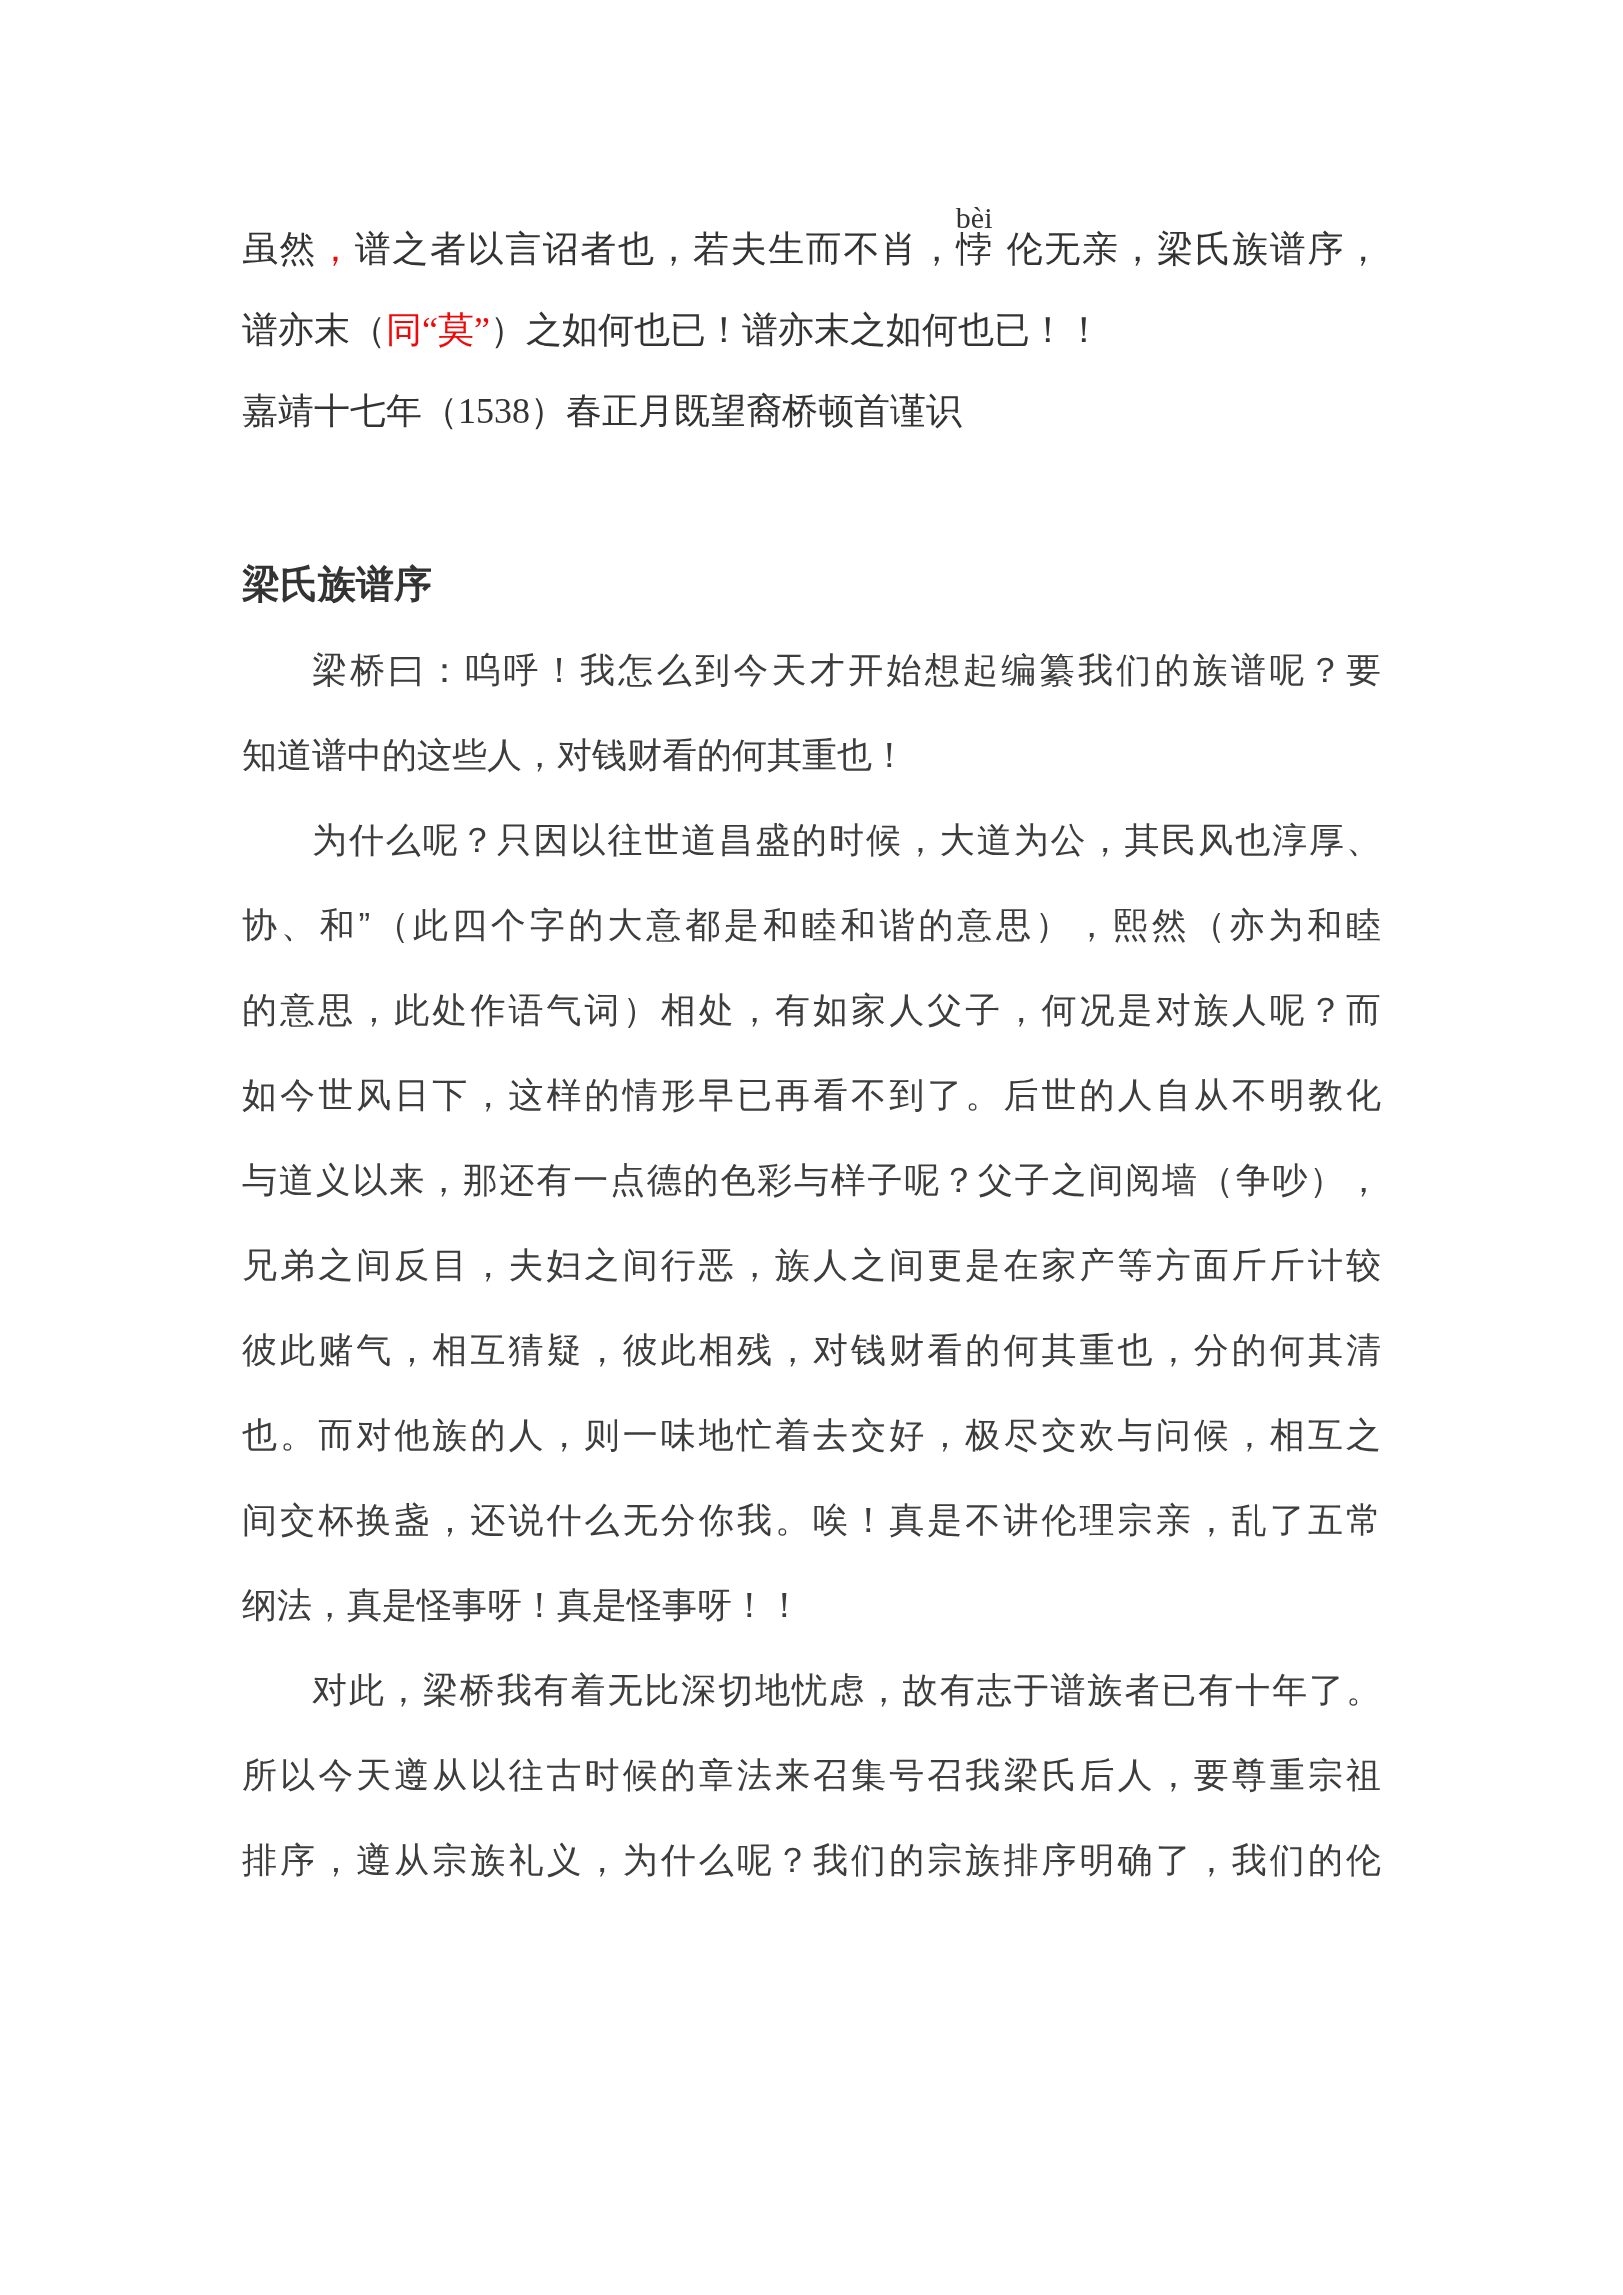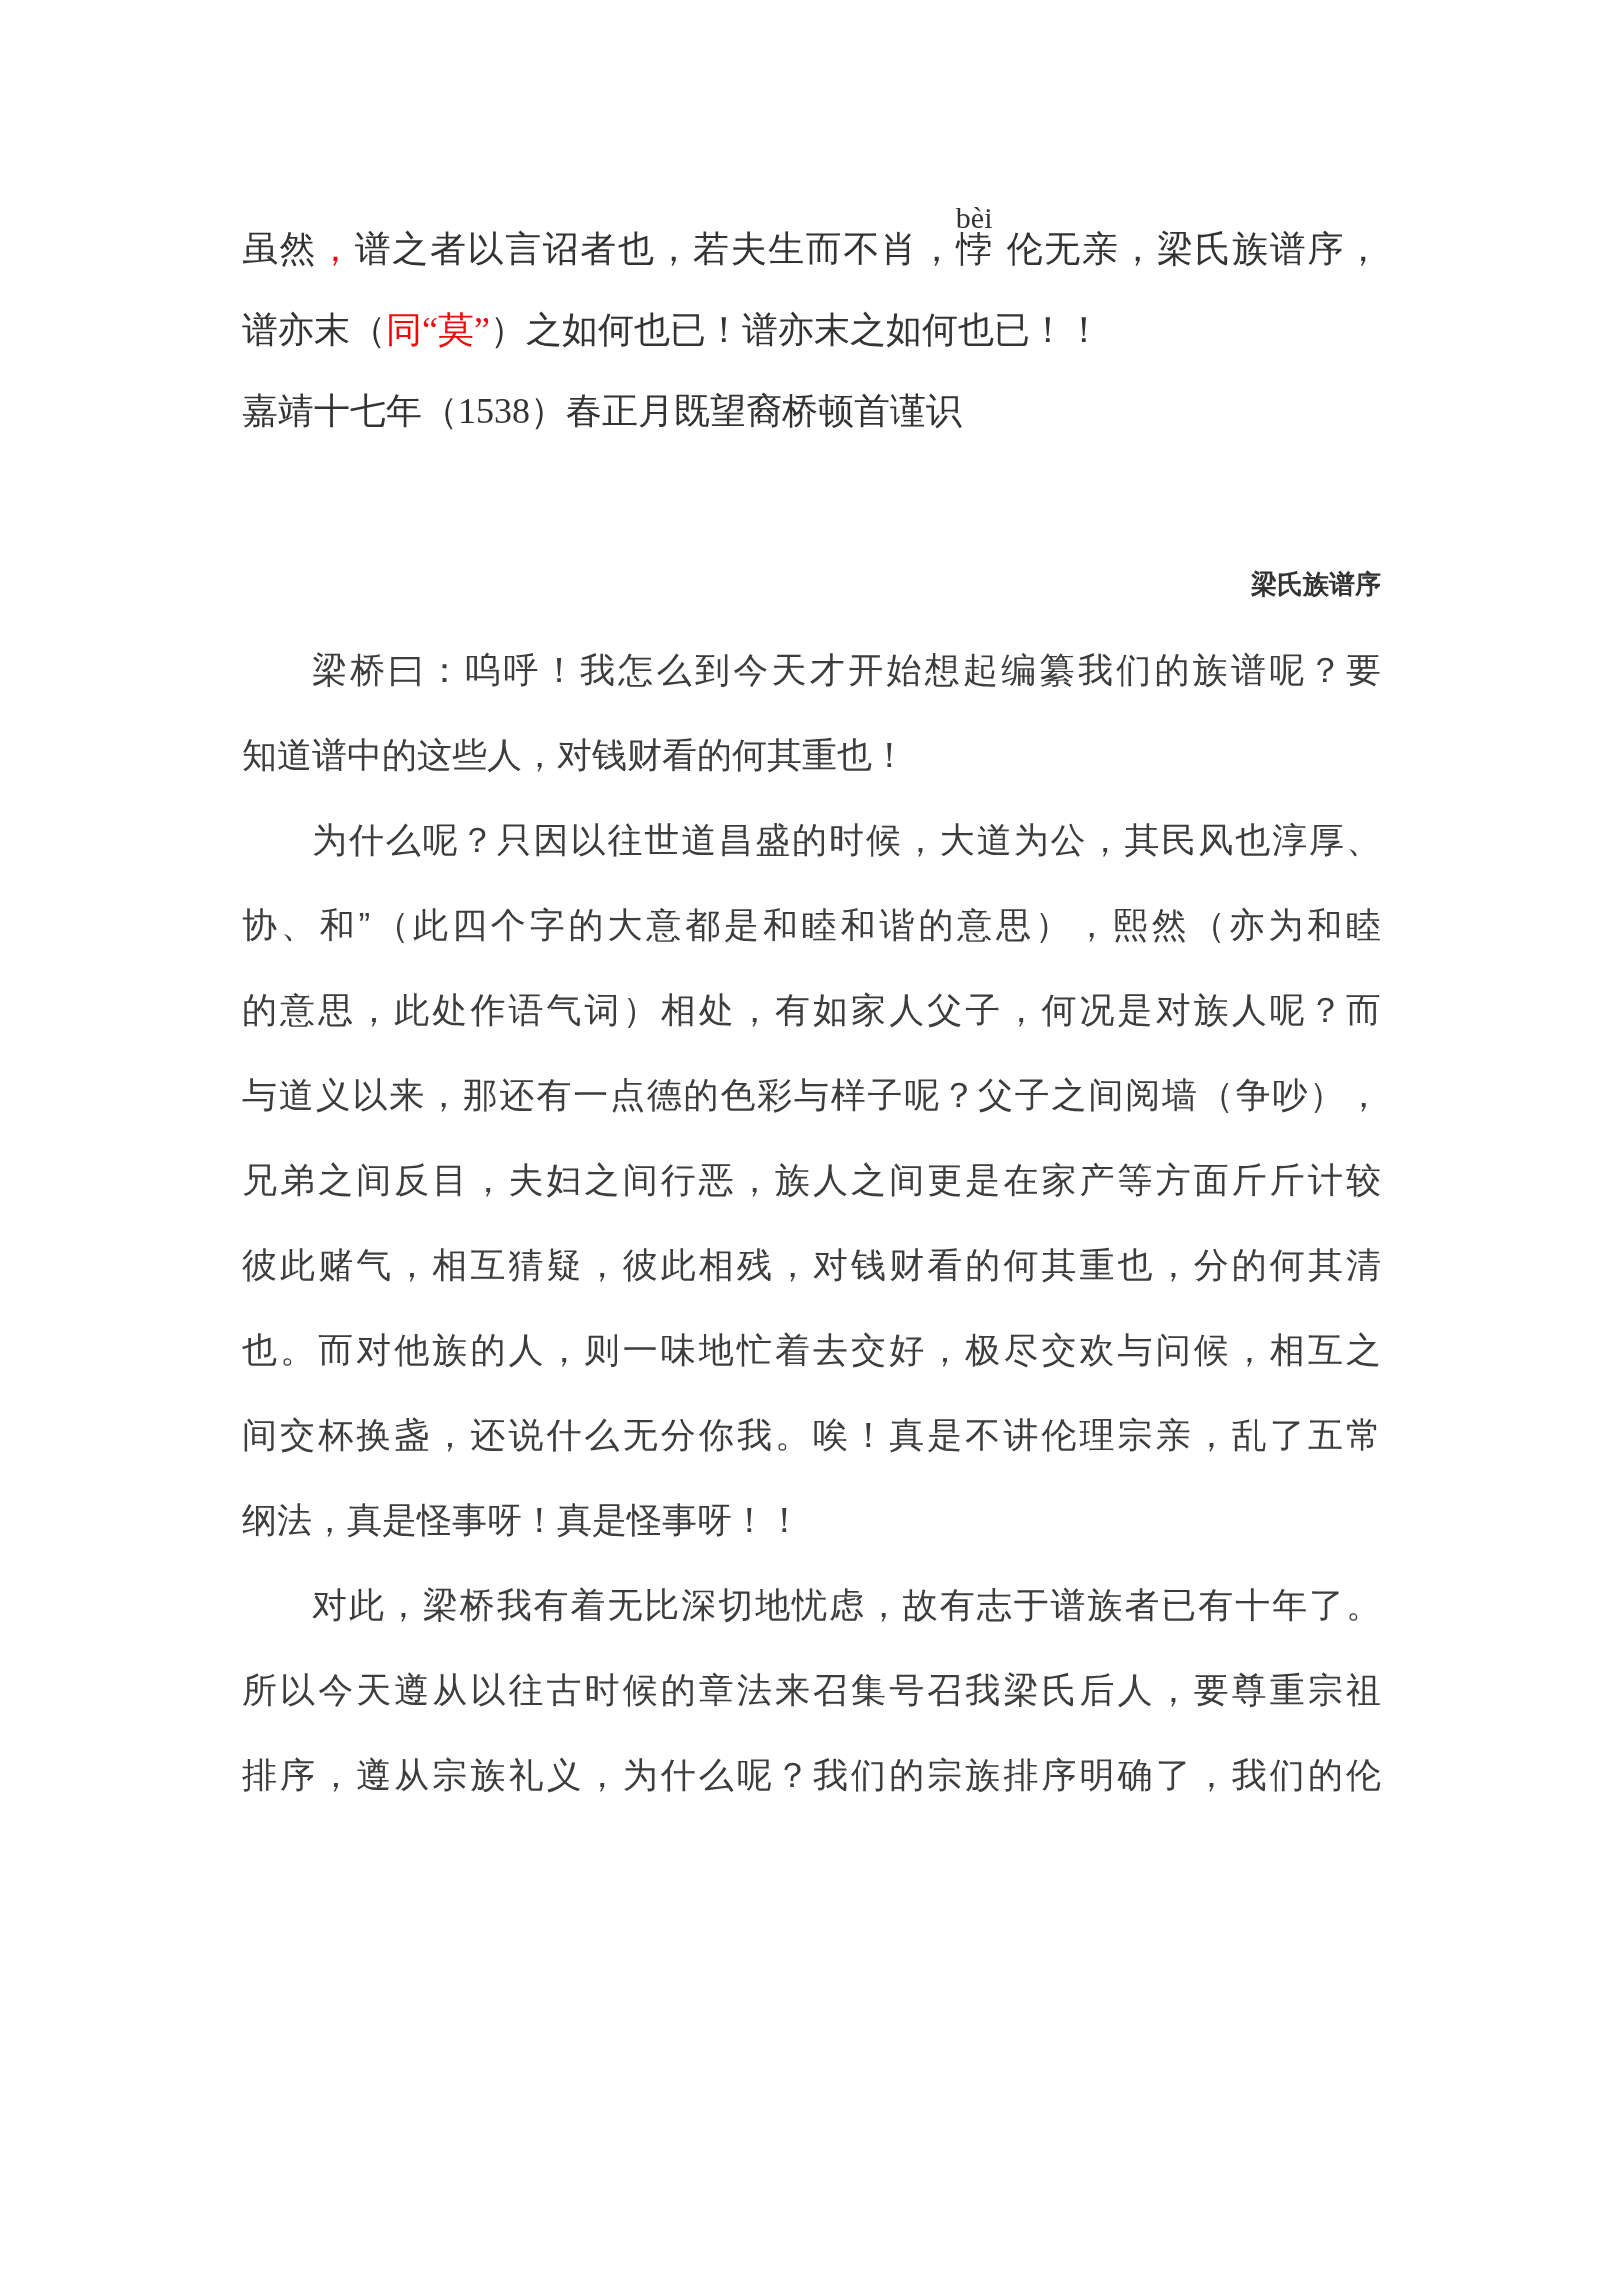--- a/index.html
+++ b/index.html
@@ -24,21 +24,21 @@
     position:absolute;
     top:542px;
     left:242px;
     width:1139px;
     font-family:"Liberation Sans","DejaVu Sans",sans-serif;
     font-size:35px;
     color:var(--body-ink,#3d3d3d);
   }
   .t-line{height:85px;line-height:85px;}
   .heading{font-weight:bold;font-size:37px;color:var(--ink,#333333);}
-  .title{font-weight:bold;font-size:26px;text-align:right;color:var(--ink,#333333);}
+  .title{font-weight:bold;font-size:38px;text-align:left;color:var(--ink,#333333);}
   .just{text-align:justify;text-align-last:justify;text-justify:inter-character;}
   .indent{text-indent:70px;}
   .red{color:var(--red,#ee0a0a);}
   .ruby-wrap{position:relative;display:inline-block;line-height:1;margin-right:13px;}
   .pinyin{
     position:absolute;left:50%;top:-28px;transform:translateX(-50%);
     font-size:30px;line-height:1;white-space:nowrap;
     color:var(--ink,#333333);
   }
 </style>
@@ -53,20 +53,21 @@
     </section>
 
   <section class="translation">
     <div class="t-line title">梁氏族谱序</div>
     <div id="paragraphs">
         <div class="t-line just indent">梁桥曰：呜呼！我怎么到今天才开始想起编纂我们的族谱呢？要</div>
         <div class="t-line">知道谱中的这些人，对钱财看的何其重也！</div>
         <div class="t-line just indent">为什么呢？只因以往世道昌盛的时候，大道为公，其民风也淳厚、</div>
         <div class="t-line just">协、和”（此四个字的大意都是和睦和谐的意思），熙然（亦为和睦</div>
         <div class="t-line just">的意思，此处作语气词）相处，有如家人父子，何况是对族人呢？而</div>
+        <div class="t-line just">如今世风日下，这样的情形早已再看不到了。后世的人自从不明教化</div>
         <div class="t-line just">与道义以来，那还有一点德的色彩与样子呢？父子之间阅墙（争吵），</div>
         <div class="t-line just">兄弟之间反目，夫妇之间行恶，族人之间更是在家产等方面斤斤计较</div>
         <div class="t-line just">彼此赌气，相互猜疑，彼此相残，对钱财看的何其重也，分的何其清</div>
         <div class="t-line just">也。而对他族的人，则一味地忙着去交好，极尽交欢与问候，相互之</div>
         <div class="t-line just">间交杯换盏，还说什么无分你我。唉！真是不讲伦理宗亲，乱了五常</div>
         <div class="t-line">纲法，真是怪事呀！真是怪事呀！！</div>
         <div class="t-line just indent">对此，梁桥我有着无比深切地忧虑，故有志于谱族者已有十年了。</div>
         <div class="t-line just">所以今天遵从以往古时候的章法来召集号召我梁氏后人，要尊重宗祖</div>
         <div class="t-line just">排序，遵从宗族礼义，为什么呢？我们的宗族排序明确了，我们的伦</div>
       </div>

